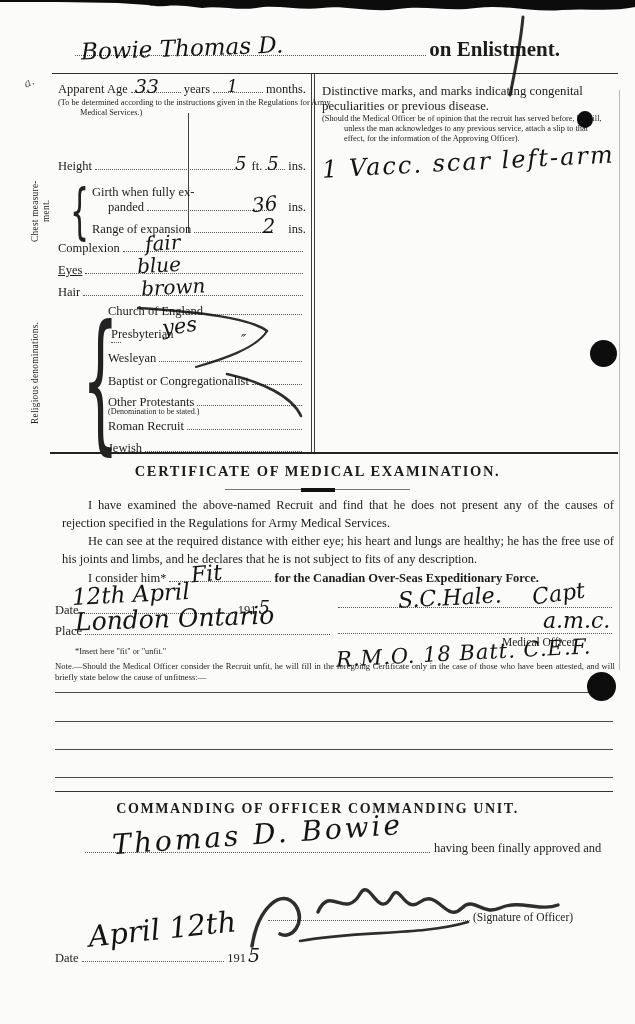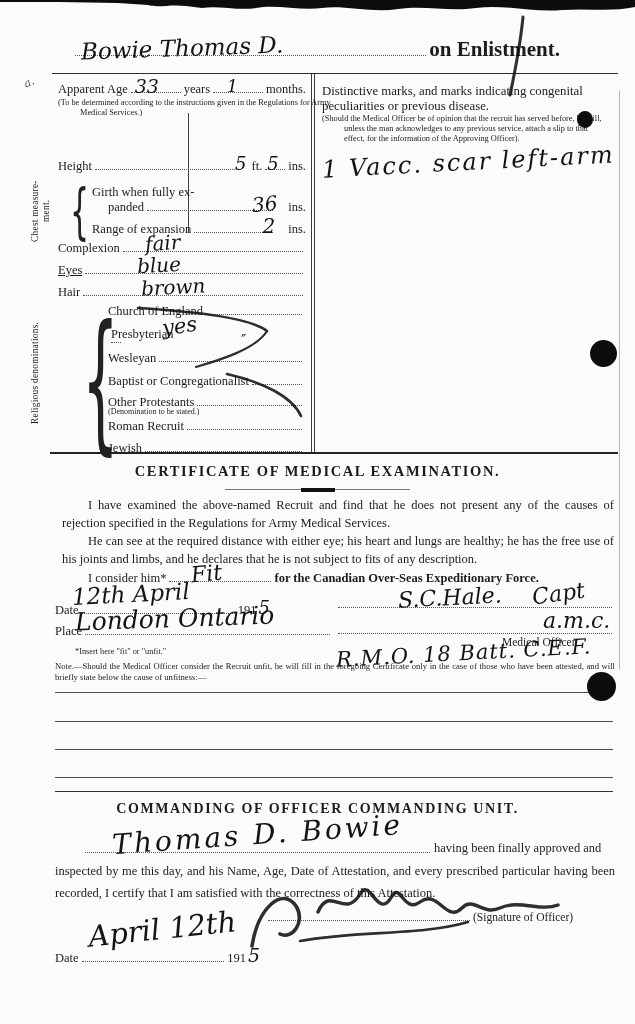--- a/index.html
+++ b/index.html
@@ -189,21 +189,20 @@
   <div class="abs line" style="left:55px;top:692px;width:558px;"></div>
   <div class="abs line" style="left:55px;top:721px;width:558px;"></div>
   <div class="abs line" style="left:55px;top:749px;width:558px;"></div>
   <div class="abs line" style="left:55px;top:777px;width:558px;"></div>
   <div class="abs line" style="left:55px;top:791px;width:558px;border-top-color:#333;"></div>
 
   <div class="abs heading" style="top:801px;font-size:14px;">COMMANDING OF OFFICER COMMANDING UNIT.</div>
   <div class="abs" style="left:85px;top:852px;width:345px;border-bottom:1px dotted #555;"></div>
   <span class="hw abs" style="left:112px;top:818px;font-size:28px;letter-spacing:3px;transform:rotate(-4deg);">Thomas D. Bowie</span>
   <span class="abs" style="left:434px;top:841px;font-size:12.5px;">having been finally approved and</span>
-  <div class="abs" style="left:55px;top:860px;width:560px;font-size:12.5px;line-height:22px;text-align:justify;">inspected by me this day, and his Name, Age, Date of Attestation, and every prescribed particular having been recorded, I certify that I am satisfied with the correctness of this Attestation.</div>
 
   <div class="abs" style="left:268px;top:920px;width:202px;border-bottom:1px dotted #555;"></div>
   <span class="abs" style="left:473px;top:911px;font-size:11.5px;">(Signature of Officer)</span>
 
   <div class="abs row" style="left:55px;top:944px;width:205px;">
     <span>Date</span>
     <span class="dots"></span>
     <span>191</span>
     <span class="hw" style="font-size:19px;margin-left:2px;">5</span>
   </div>

